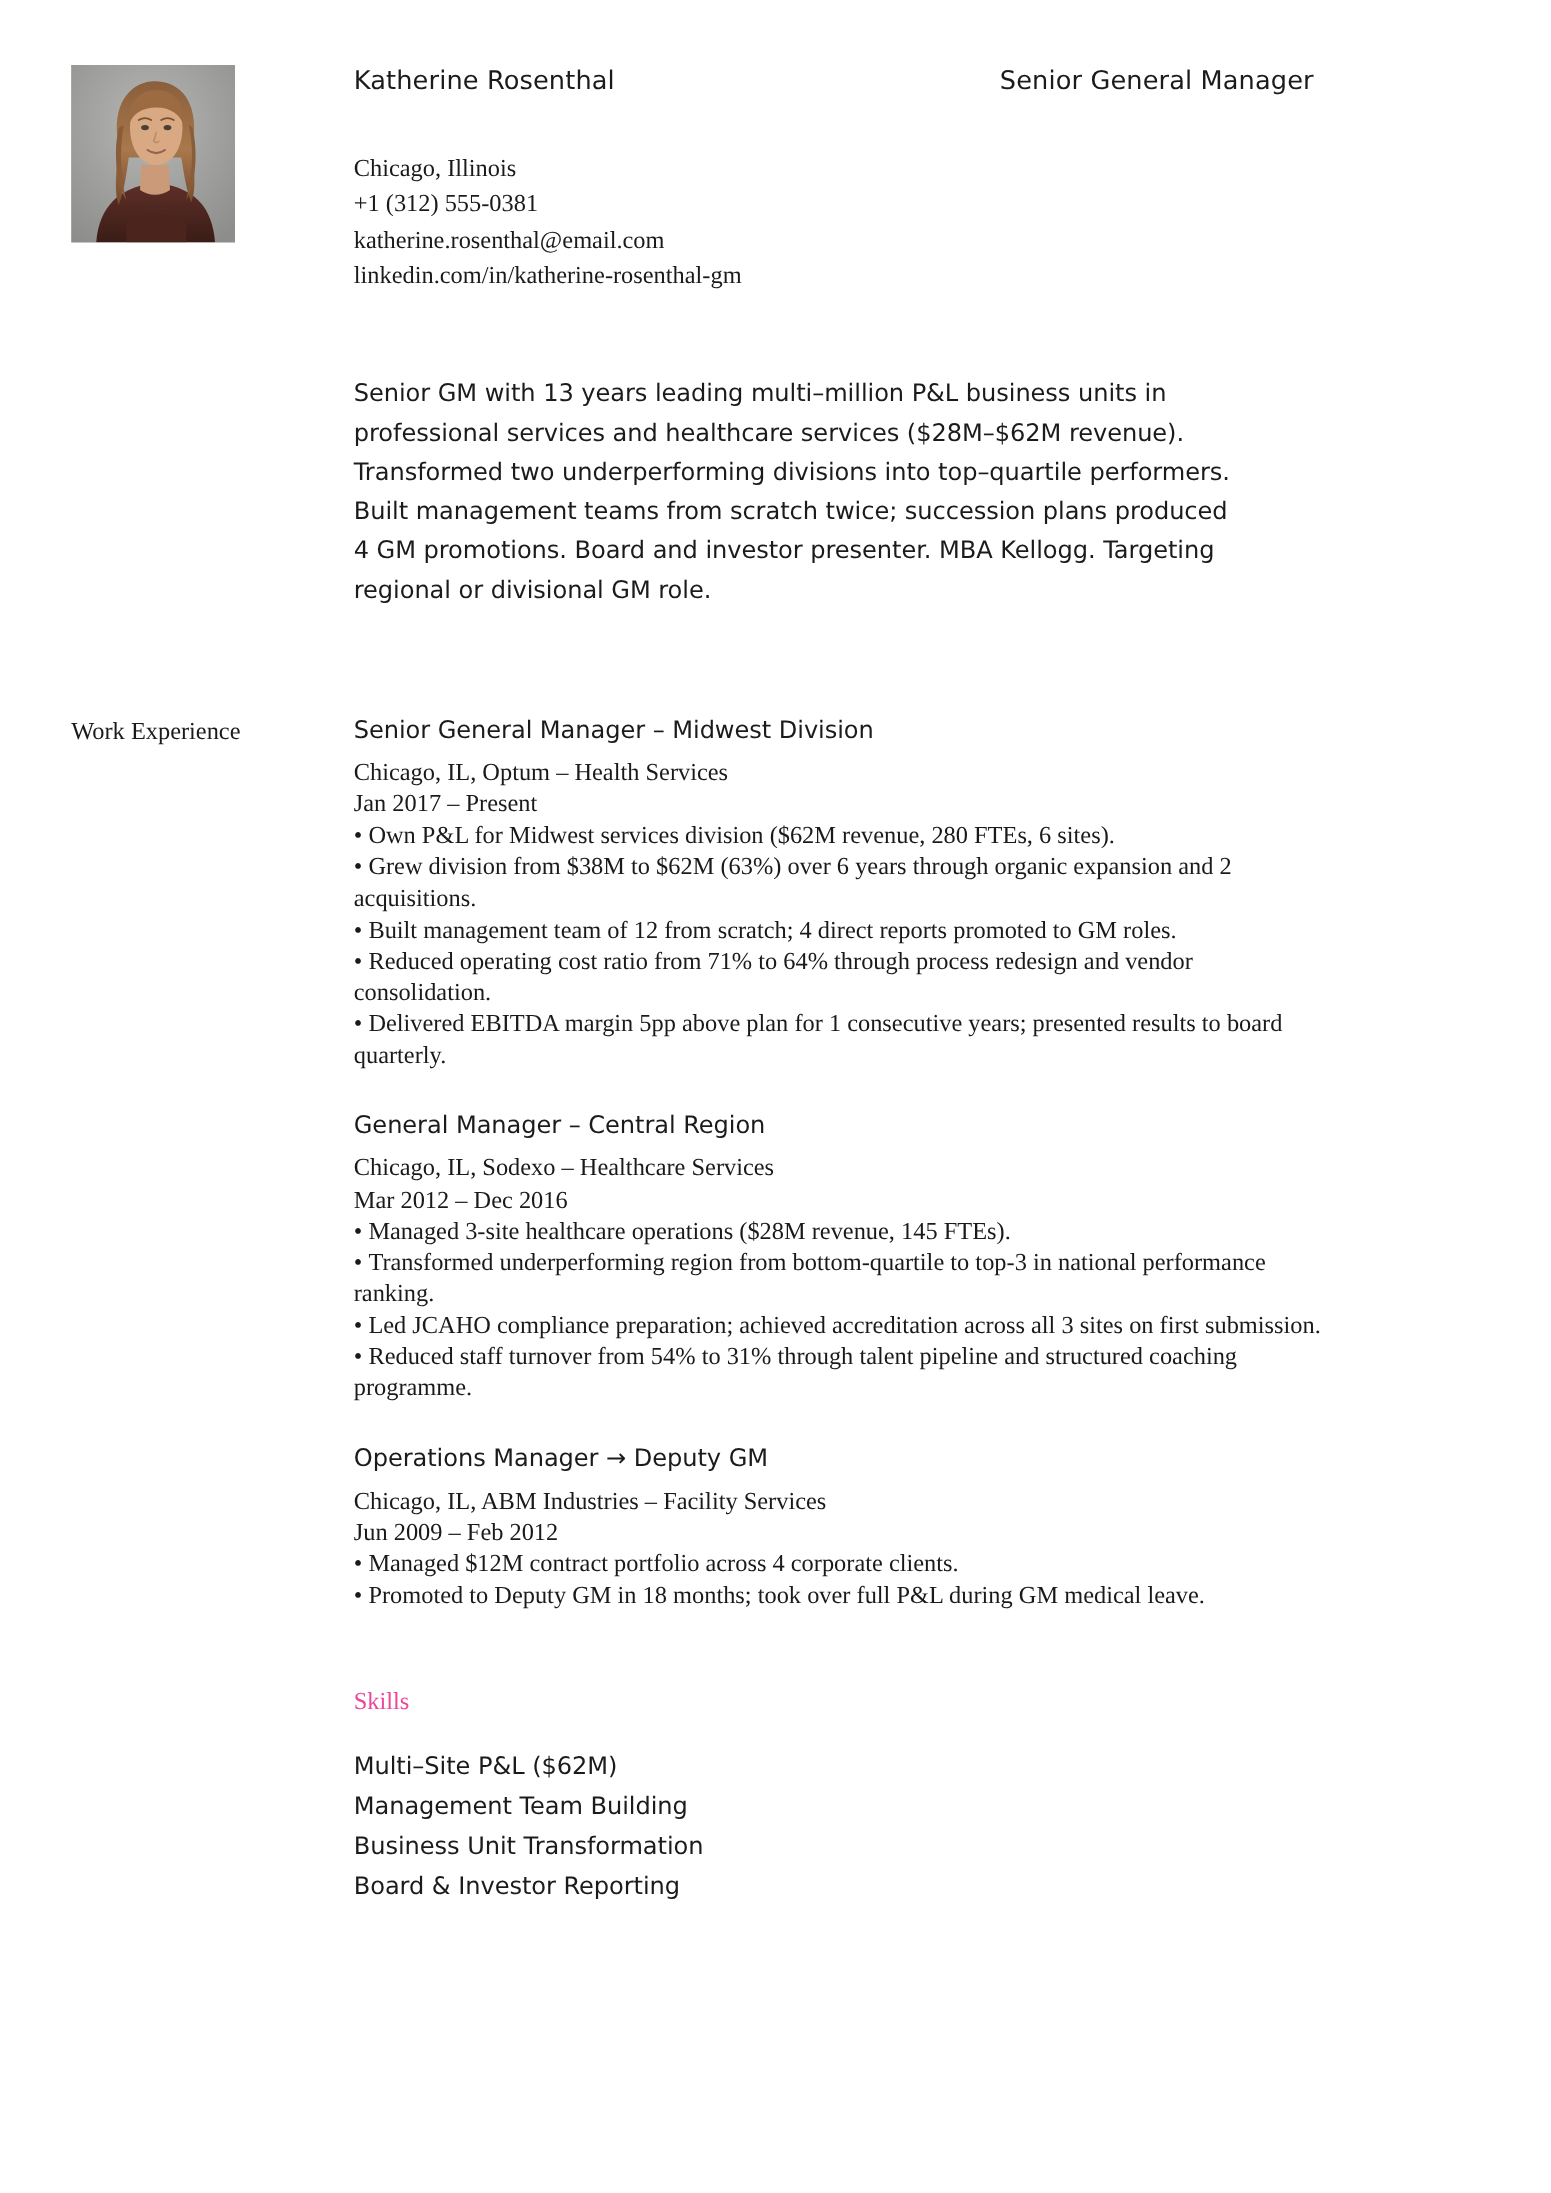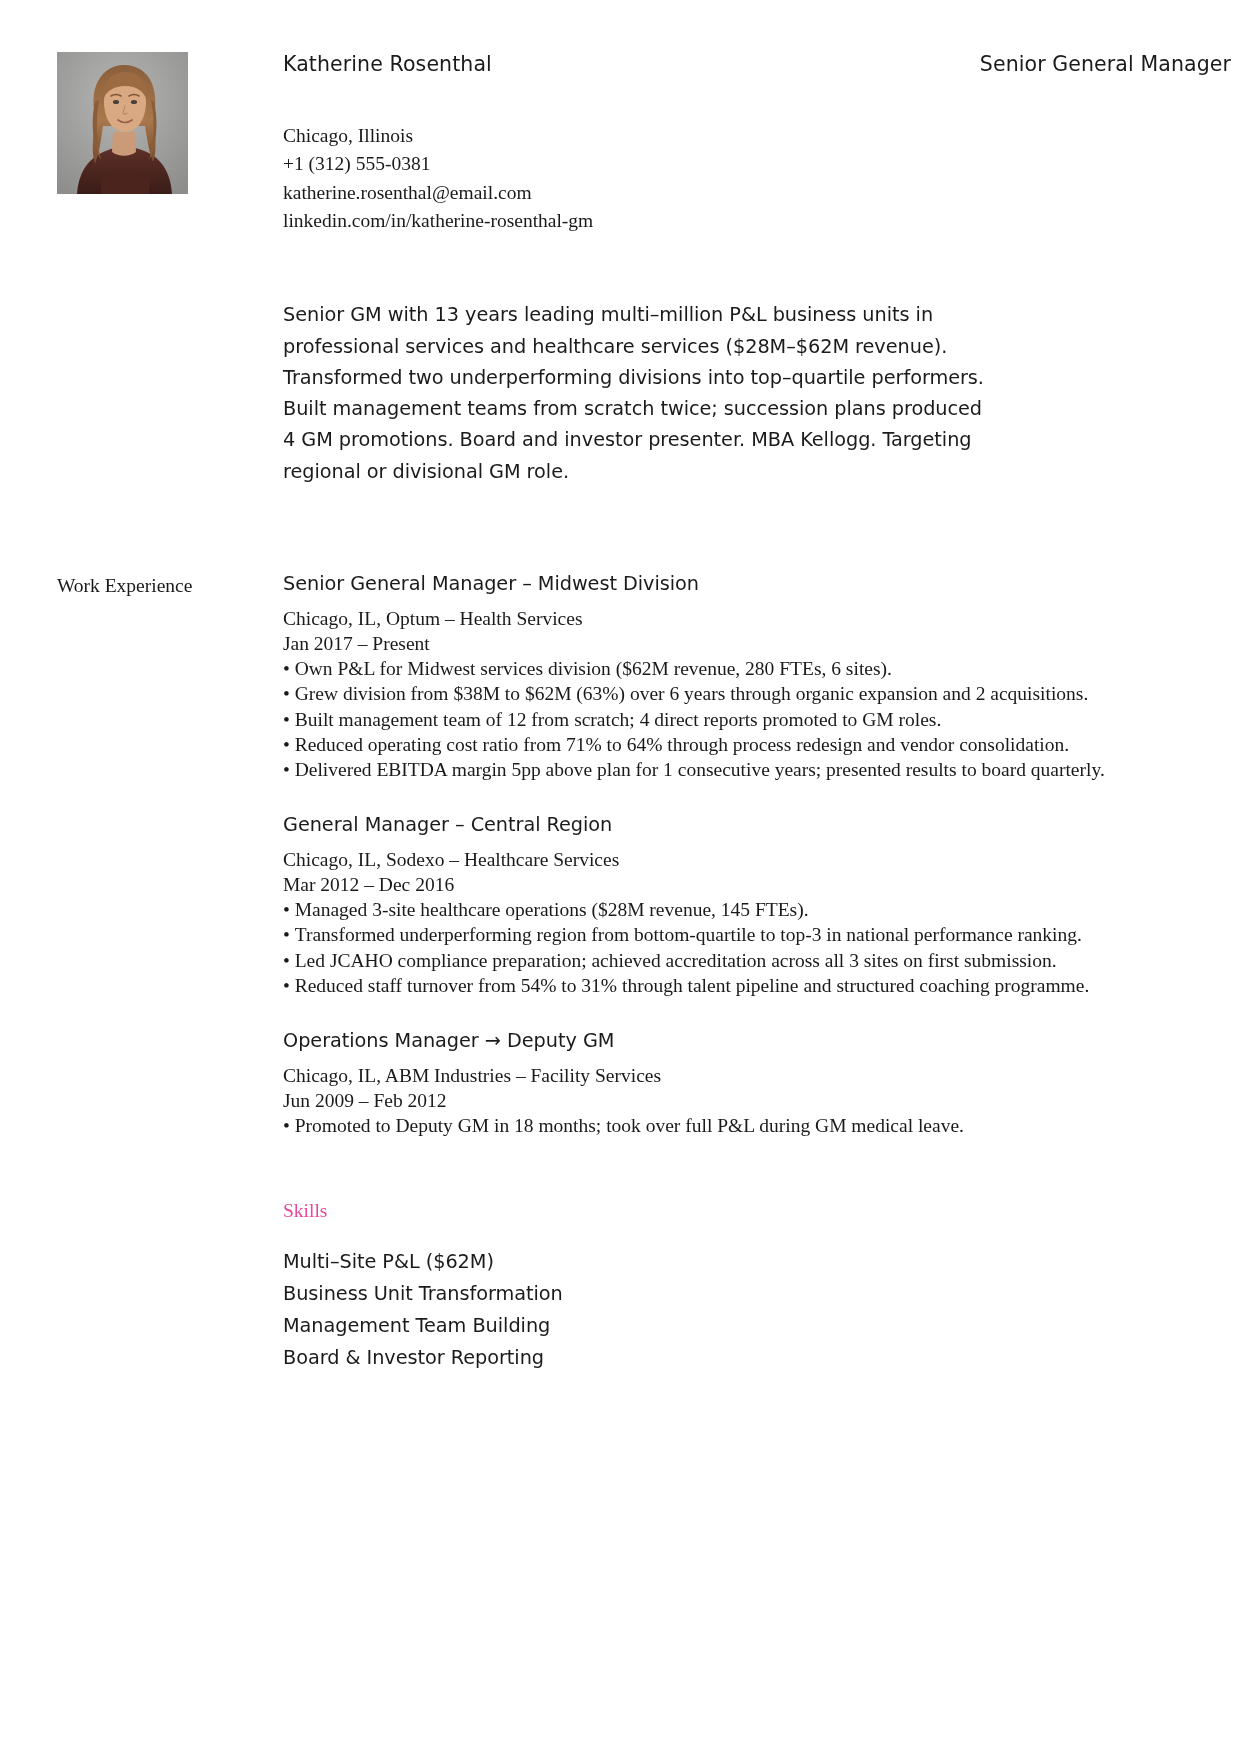--- a/index.html
+++ b/index.html
@@ -29,20 +29,21 @@
     align-items: flex-start;
   }
   .col-label {
     width: 283px;
     flex: 0 0 283px;
     padding-left: 57px;
     box-sizing: border-box;
   }
   .col-main {
     flex: 1 1 auto;
+    padding-right: 180px;
     box-sizing: border-box;
   }
 
   
   .header-row {
     padding-top: 52px;
   }
   .photo-cell {
     width: 283px;
     flex: 0 0 283px;
@@ -272,31 +273,32 @@
           <li>Led JCAHO compliance preparation; achieved accreditation across all 3 sites on first submission.</li>
           <li>Reduced staff turnover from 54% to 31% through talent pipeline and structured coaching programme.</li>
         </ul>
       </div>
 
       <div class="job">
         <div class="job-title">Operations Manager → Deputy GM</div>
         <div class="job-meta">Chicago, IL, ABM Industries – Facility Services</div>
         <div class="job-meta">Jun 2009 – Feb 2012</div>
         <ul class="bullets">
+          <li>Managed $12M contract portfolio across 4 corporate clients.</li>
           <li>Promoted to Deputy GM in 18 months; took over full P&amp;L during GM medical leave.</li>
         </ul>
       </div>
 
     </div>
   </div>
 
   <div class="row skills-row">
     <div class="col-label"></div>
     <div class="col-main">
       <div class="skills-heading">Skills</div>
       <div class="skill">Multi–Site P&amp;L ($62M)</div>
+      <div class="skill">Management Team Building</div>
       <div class="skill">Business Unit Transformation</div>
-      <div class="skill">Management Team Building</div>
       <div class="skill">Board &amp; Investor Reporting</div>
     </div>
   </div>
 
 </div>
 
 </body></html>

